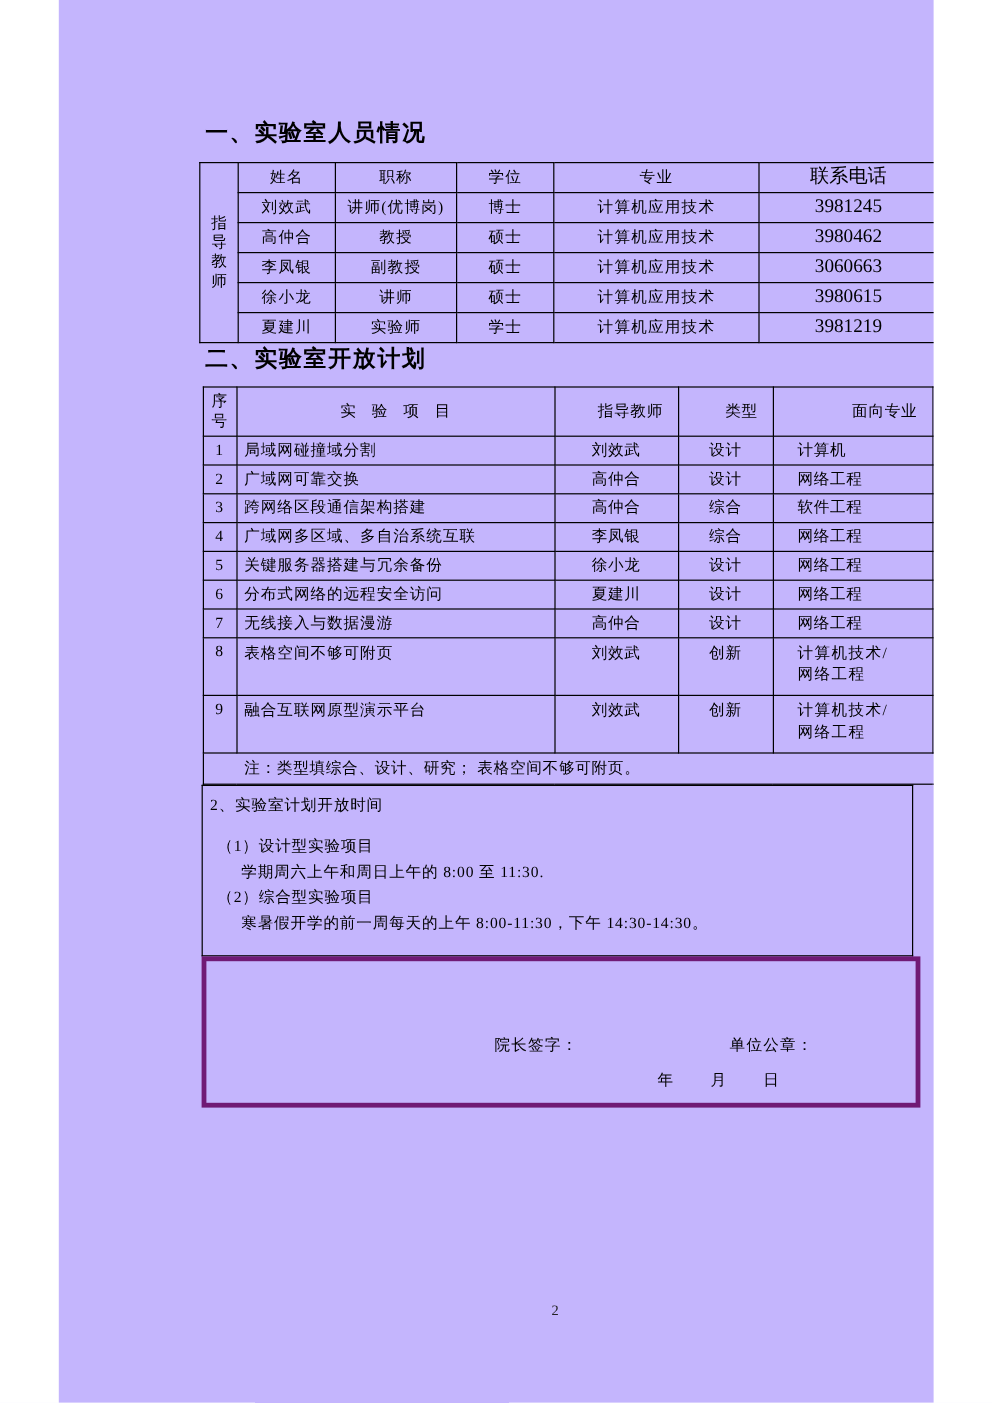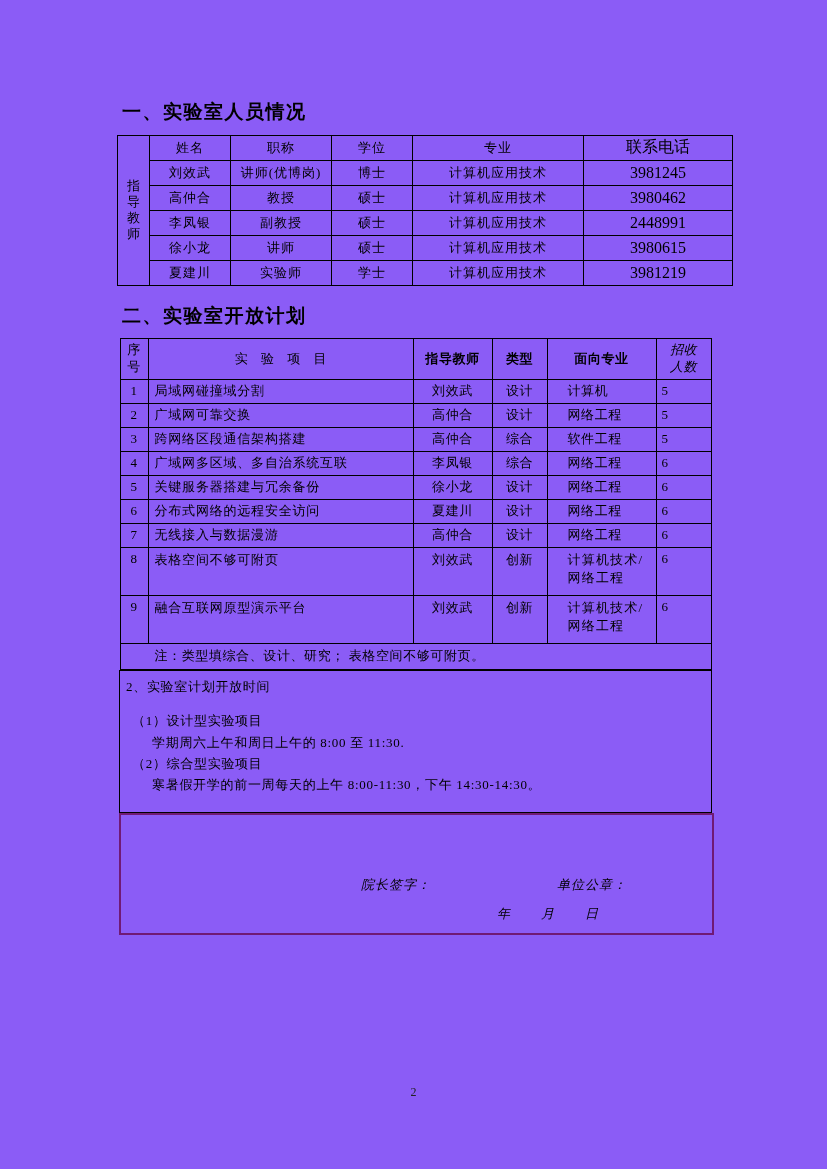--- a/index.html
+++ b/index.html
@@ -8,43 +8,43 @@
     padding: 0;
     background: #ffffff;
   }
   body {
     font-family: "Liberation Serif", "DejaVu Serif", serif;
     color: #000000;
     -webkit-font-smoothing: antialiased;
   }
   .page {
     position: relative;
-    width: 827px;
+    width: 729px;
     height: 1169px;
     margin: 0 auto;
-    background: #8b5cf6;
+    background: #c4b5fd;
     overflow: hidden;
   }
   .content {
     position: absolute;
     left: 117px;
     top: 100px;
     width: 610px;
   }
 
   
   .sec-head {
     font-size: 19px;
     font-weight: bold;
     letter-spacing: 1.5px;
     line-height: 1.3;
     margin: 0 0 10px 5px;
     white-space: nowrap;
   }
-  .sec-head-2 { margin-top: 18px; }
+  .sec-head-2 { margin-top: 2px; }
   .sec-head-3 { margin-top: 20px; }
 
   
   table {
     border-collapse: collapse;
     table-layout: fixed;
     font-size: 13px;
   }
   table td, table th {
     border: 1px solid #000000;
@@ -104,23 +104,22 @@
     font-size: 13px;
     letter-spacing: 0.6px;
   }
   .t-inner td.h-seq,
   .t-inner td.h-quota {
     text-align: center;
     line-height: 1.28;
     padding: 3px 0;
   }
   .t-inner td.h-mid {
-    text-align: center;
-    padding: 3px 0;
-    font-weight: bold;
+    text-align: right;
+    padding: 3px 12px;
   }
   .t-inner td.h-proj {
     text-align: center;
     letter-spacing: 5px;
     padding-left: 5px;
   }
   .col-seq   { width: 27px; }
   .col-proj  { width: 259px; }
   .col-tea   { width: 78px; }
   .col-type  { width: 54px; }
@@ -150,25 +149,24 @@
   .plan-time .ln   { display: block; white-space: nowrap; }
   .plan-time .gap  { display: block; height: 13px; }
   .plan-time .sub  { display: block; padding-left: 26px; white-space: nowrap; }
   .plan-time .item { display: block; padding-left: 6px; white-space: nowrap; }
 
   
   .sign-box {
     width: 591px;
     height: 118px;
     margin-left: 2px;
-    border: 2px solid #701a75;
+    border: 4px solid #701a75;
     position: relative;
     font-size: 13px;
     letter-spacing: 1px;
-    font-style: italic;
   }
   .sign-line1 {
     position: absolute;
     left: 240px;
     top: 61px;
     white-space: nowrap;
   }
   .sign-line1 .gapper { display: inline-block; width: 126px; }
   .sign-line2 {
     position: absolute;
@@ -224,21 +222,21 @@
           <td class="c-title">教授</td>
           <td class="c-degree">硕士</td>
           <td class="c-major">计算机应用技术</td>
           <td class="c-phone">3980462</td>
         </tr>
         <tr>
           <td class="c-name">李凤银</td>
           <td class="c-title">副教授</td>
           <td class="c-degree">硕士</td>
           <td class="c-major">计算机应用技术</td>
-          <td class="c-phone">2448991</td>
+          <td class="c-phone">3060663</td>
         </tr>
         <tr>
           <td class="c-name">徐小龙</td>
           <td class="c-title">讲师</td>
           <td class="c-degree">硕士</td>
           <td class="c-major">计算机应用技术</td>
           <td class="c-phone">3980615</td>
         </tr>
         <tr>
           <td class="c-name">夏建川</td>

